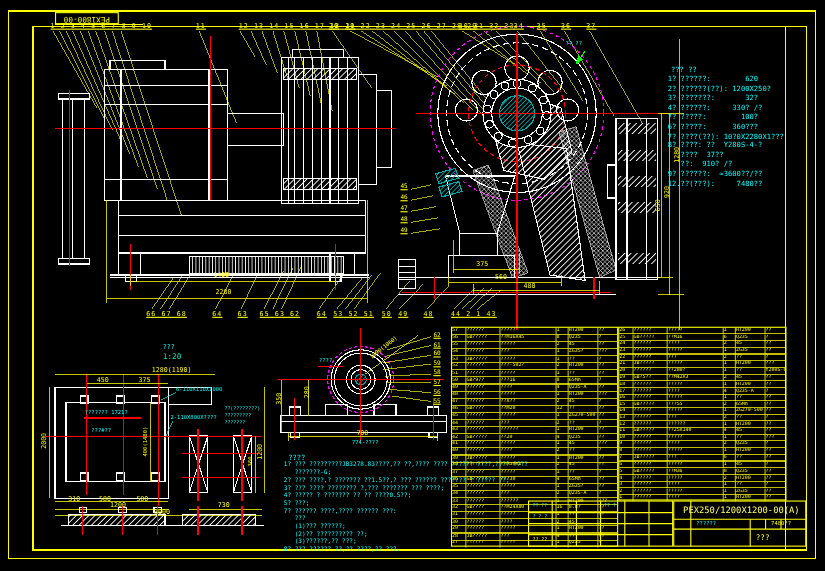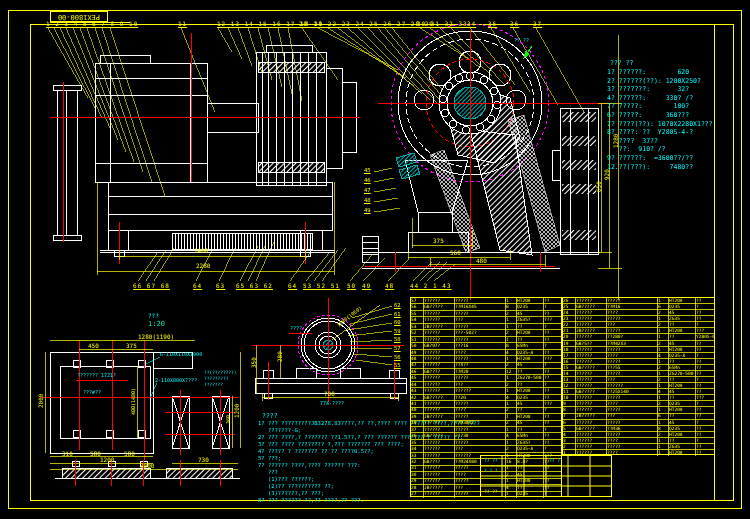--- a/index.html
+++ b/index.html
@@ -959,14 +959,30 @@
           <line x1="88" y1="0" x2="88" y2="42"></line>
           <line x1="110" y1="0" x2="110" y2="42"></line>
     </g>
   </svg>
   <span class="t cy f45" style="left:3px;top:3px">?? ??</span>
   <span class="t cy f45" style="left:3px;top:13px">? ? ?</span>
   <span class="t cy f45" style="left:68px;top:3px">?? ?</span>
   <span class="t f45" style="left:3px;top:34px">?? ??</span>
 </div>
 
-
+<div class="tb" style="left:612px;top:455px;width:121px;height:42px">
+  <svg width="121" height="42" style="position:absolute;left:-1px;top:-1px">
+    <g stroke="#ff0" fill="none">
+      <line x1="0" y1="17" x2="121" y2="17"></line>
+          <line x1="0" y1="26" x2="121" y2="26"></line>
+      <line x1="16" y1="0" x2="16" y2="42"></line>
+      <line x1="70" y1="17" x2="70" y2="42"></line>
+      <line x1="84" y1="17" x2="84" y2="26"></line>
+          <line x1="98" y1="17" x2="98" y2="26"></line>
+    </g>
+  </svg>
+  <span class="t f8" style="left:8px;top:4px;color:#ffff66">PEX250/1200X1200-00(A)</span>
+  <span class="t cy f5" style="left:20px;top:18px">??????</span>
+  <span class="t f5" style="left:88px;top:18px">7480??</span>
+  <span class="t f7" style="left:74px;top:30px">???</span>
 </div>
 
+</div>
+
 </body></html>

